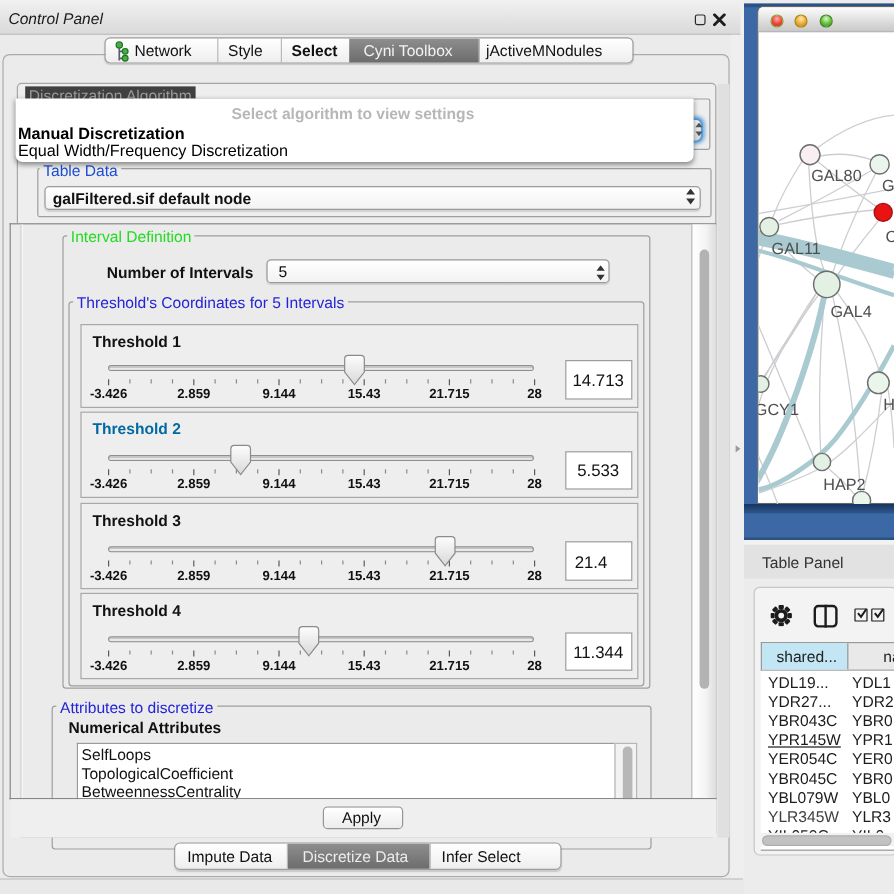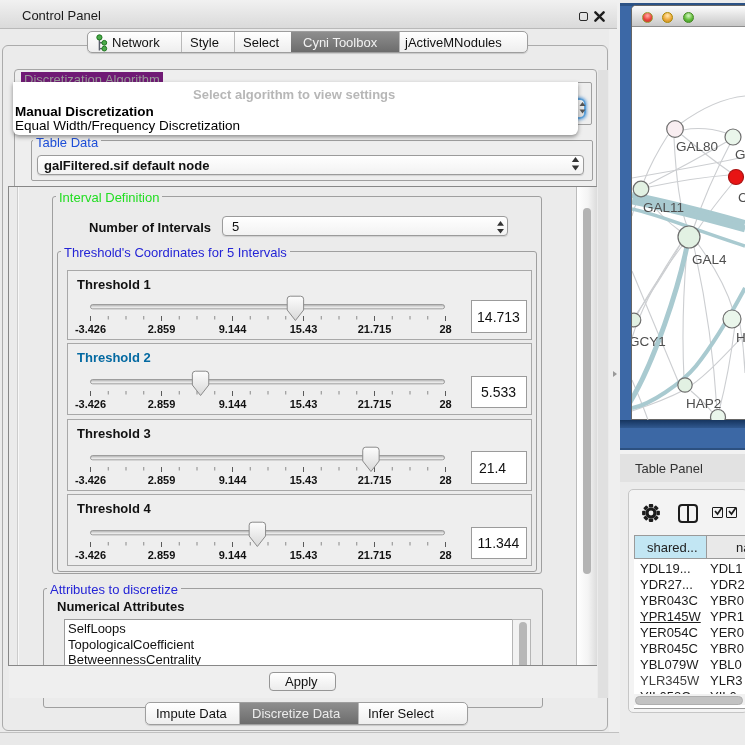--- a/index.html
+++ b/index.html
@@ -14,21 +14,21 @@
   .tbox{position:absolute;box-sizing:border-box;border:1px solid #9f9f9f;border-radius:2px;}
   .tlab{position:absolute;white-space:nowrap;padding:0 3px;}
 </style>
 </head>
 <body>
 
 <div class="abs" id="cpwin" style="left:0;top:0;width:619px;height:732px;background:#ebebeb;"></div>
 
 <div class="abs" style="left:0;top:0;width:619px;height:29px;
      background:linear-gradient(#f1f1f1,#dadada);border-bottom:1px solid #b9b9b9;"></div>
-<div class="txt" style="left:22px;top:8px;font-size:13px;color:#1a1a1a;">Control Panel</div>
+<div class="txt" style="left:7px;top:8px;font-size:13px;color:#1a1a1a;font-style:italic;">Control Panel</div>
 
 <div class="abs" style="left:578.5px;top:11.5px;width:9px;height:9px;border:1.5px solid #2a2a2a;border-radius:2px;"></div>
 
 <svg class="abs" style="left:593.5px;top:10.5px;" width="11" height="11" viewBox="0 0 12 12">
   <path d="M1.5 1.5 L10.5 10.5 M10.5 1.5 L1.5 10.5" stroke="#1d1d1d" stroke-width="2.6" stroke-linecap="round"></path>
 </svg>
 
 <div class="abs" style="left:2px;top:45px;width:605.5px;height:686px;background:#ebebeb;
      border:1px solid #ababab;border-radius:6px;"></div>
 
@@ -41,29 +41,29 @@
 </div>
 
 <svg class="abs" style="left:95px;top:33px;" width="13" height="19" viewBox="0 0 13 19">
     <path d="M4.4 6.5 L4.4 17.5 M4.4 9.8 L8.6 9.8 M4.4 15.6 L8.6 15.6" stroke="#5a5f6b" stroke-width="1.4" fill="none"></path>
     <circle cx="4.4" cy="4.4" r="2.6" fill="#4aab4a" stroke="#1d741d" stroke-width="1"></circle>
     <circle cx="9.3" cy="9.8" r="2.4" fill="#4aab4a" stroke="#1d741d" stroke-width="1"></circle>
     <circle cx="9.3" cy="15.6" r="2.4" fill="#4aab4a" stroke="#1d741d" stroke-width="1"></circle>
   </svg>
 <div class="txt" style="left:112px;top:35px;font-size:13px;color:#111;">Network</div>
 <div class="txt" style="left:190px;top:35px;font-size:13px;color:#111;">Style</div>
-<div class="txt" style="left:243px;top:35px;font-size:13px;color:#111;">Select</div>
+<div class="txt" style="left:243px;top:35px;font-size:13px;color:#111;font-weight:bold;">Select</div>
 <div class="txt" style="left:303px;top:35px;font-size:13px;color:#f2f2f2;">Cyni Toolbox</div>
 <div class="txt" style="left:405px;top:35px;font-size:13px;color:#111;">jActiveMNodules</div>
 
 <div class="abs" style="left:14px;top:69px;width:583px;height:629px;background:#eeeeee;
      border:1px solid #a6a6a6;border-radius:4px;"></div>
 
 <div class="tbox" style="left:20px;top:82px;width:572px;height:43px;"></div>
-<div class="tlab" style="left:21px;top:72px;font-size:13px;color:#9a9a9a;background:#701a75;">Discretization Algorithm</div>
+<div class="tlab" style="left:21px;top:72px;font-size:13px;color:#9a9a9a;background:#404040;">Discretization Algorithm</div>
 
 <div class="abs" style="left:540px;top:98px;width:46px;height:21px;border:2.5px solid #5b9fd8;border-radius:6px;
      box-shadow:0 0 3px 1px rgba(80,150,215,0.75);background:linear-gradient(#f4f4f4,#dcdcdc);"></div>
 <svg class="abs" style="left:578.5px;top:102px;" width="7" height="12" viewBox="0 0 7 12">
     <path d="M3.5 0 L6.5 4 L0.5 4 Z" fill="#555"></path>
     <path d="M3.5 11.5 L6.5 7.5 L0.5 7.5 Z" fill="#555"></path>
   </svg>
 
 <div class="tbox" style="left:31px;top:140px;width:562px;height:40.5px;"></div>
 <div class="tlab" style="left:33px;top:135px;font-size:13px;color:#1d4ed8;background:#eeeeee;">Table Data</div>

